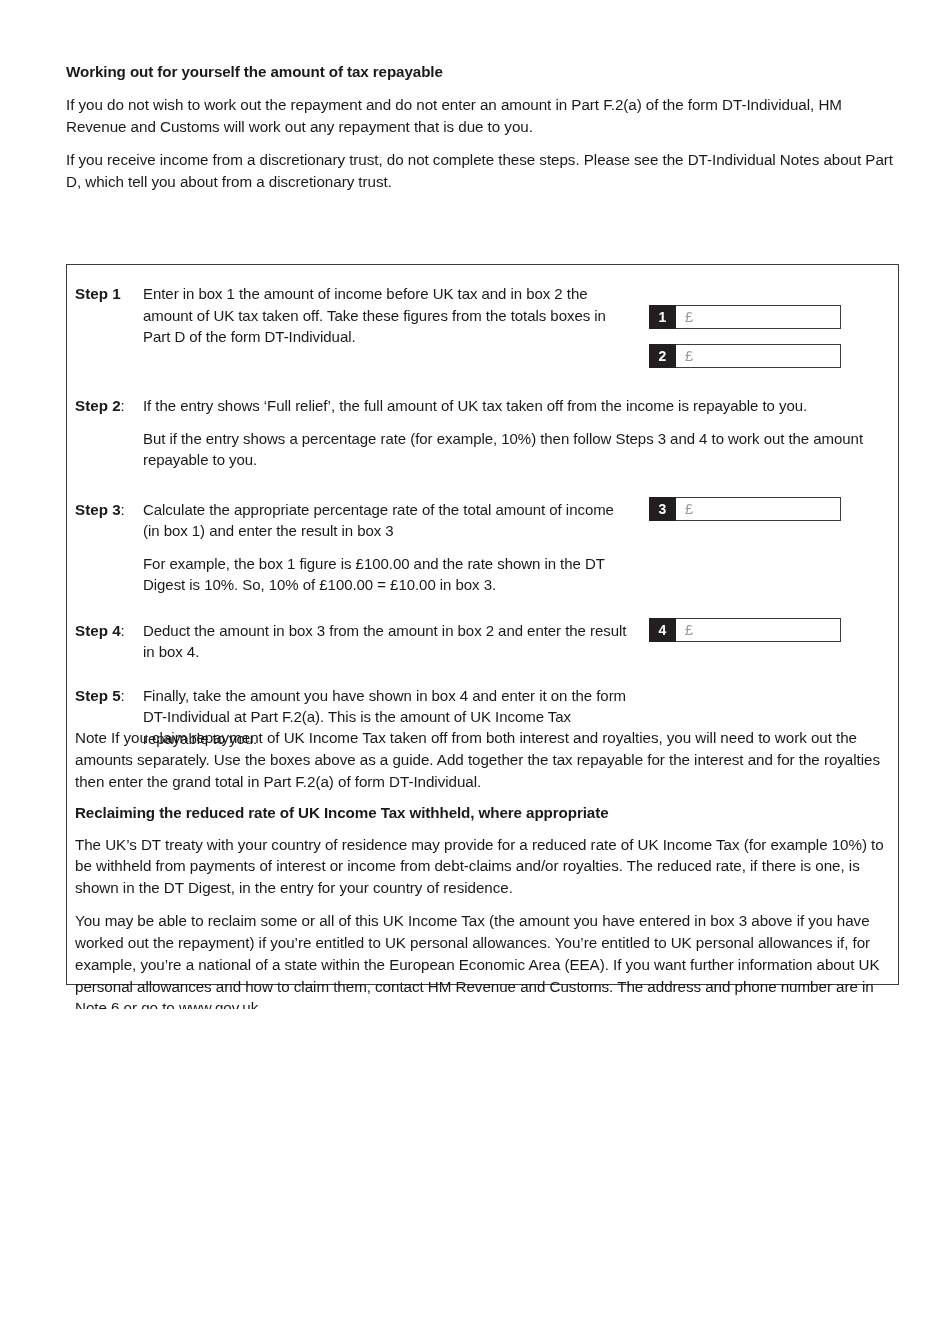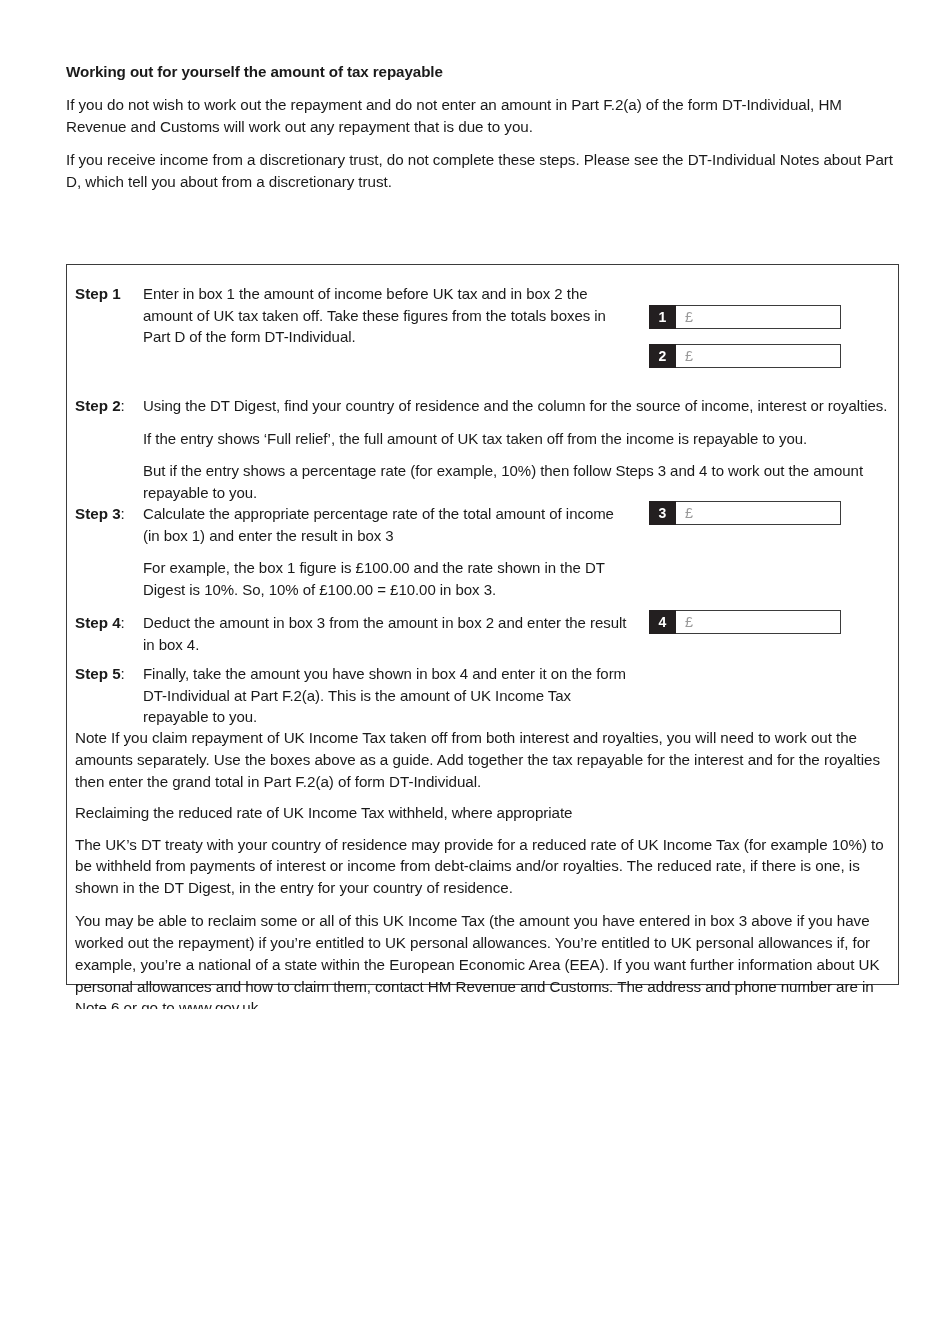--- a/index.html
+++ b/index.html
@@ -135,21 +135,21 @@
 
   
   .note-block {
     position: absolute;
     left: 8px;
     top: 462px;
     width: 817px;
   }
   .note-heading {
     font-size: 15.2px;
-    font-weight: normal;
+    font-weight: bold;
     line-height: 1.33;
     margin: 4px 0 10px 0;
     letter-spacing: -0.1px;
   }
 </style>
 </head>
 <body>
 
 <div class="page">
 
@@ -181,53 +181,52 @@
         </div>
 
         <div class="moneybox" id="mb2">
           <div class="box-num">2</div>
           <div class="box-field">
             <span>£</span>
           </div>
         </div>
       </div>
 
-      <div class="step" style="">
+      <div class="step" style="margin-bottom:28px;">
         <div class="step-row">
           <div class="step-label">
             <b>Step 2</b><span>:</span>
           </div>
           <div class="step-body">
-            <p>Using the DT Digest, find your country of residence and the column for the source of income, interest or royalties.</p>
             <p>If the entry shows ‘Full relief’, the full amount of UK tax taken off from the income is repayable to you.</p>
             <p>But if the entry shows a percentage rate (for example, 10%) then follow Steps 3 and 4 to work out the amount repayable to you.</p>
           </div>
         </div>
       </div>
 
-      <div class="step narrow box-anchor" style="margin-bottom:12px;">
+      <div class="step narrow box-anchor" style="margin-bottom:24px;">
         <div class="step-row">
           <div class="step-label">
             <b>Step 3</b><span>:</span>
           </div>
           <div class="step-body">
             <p>Calculate the appropriate percentage rate of the total amount of income (in box 1) and enter the result in box 3</p>
             <p>For example, the box 1 figure is £100.00 and the rate shown in the DT Digest is 10%. So, 10% of £100.00 = £10.00 in box 3.</p>
           </div>
         </div>
 
         <div class="moneybox" id="mb3" style="top:-2px;">
           <div class="box-num">3</div>
           <div class="box-field">
             <span>£</span>
           </div>
         </div>
       </div>
 
-      <div class="step narrow box-anchor" style="margin-bottom:8px;">
+      <div class="step narrow box-anchor" style="margin-bottom:22px;">
         <div class="step-row">
           <div class="step-label">
             <b>Step 4</b><span>:</span>
           </div>
           <div class="step-body">
             <p>Deduct the amount in box 3 from the amount in box 2 and enter the result in box 4.</p>
           </div>
         </div>
 
         <div class="moneybox" id="mb4" style="top:-2px;">

